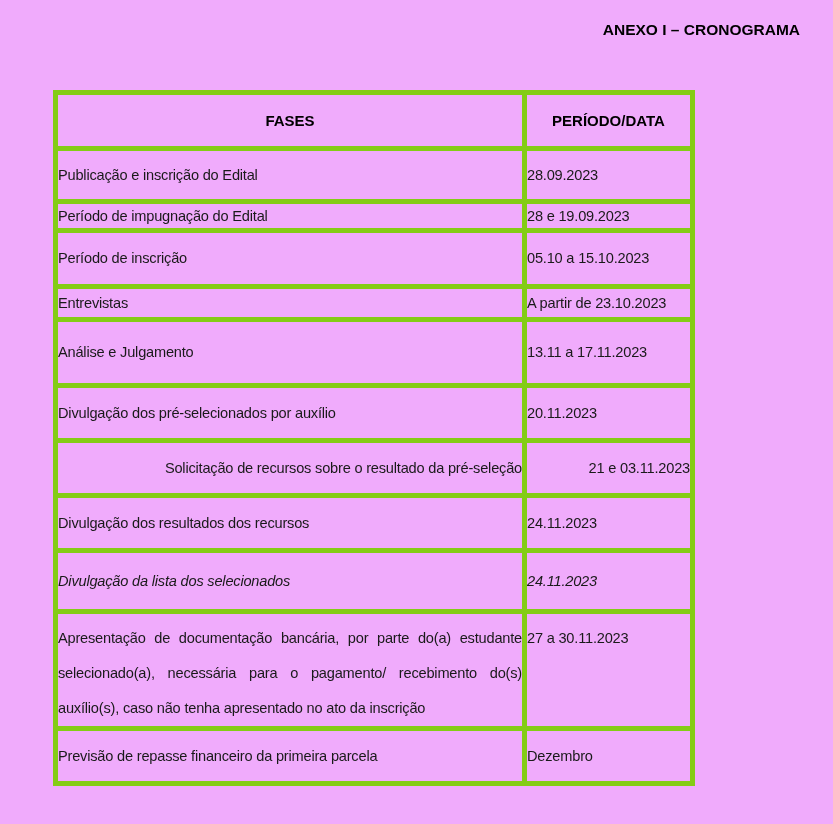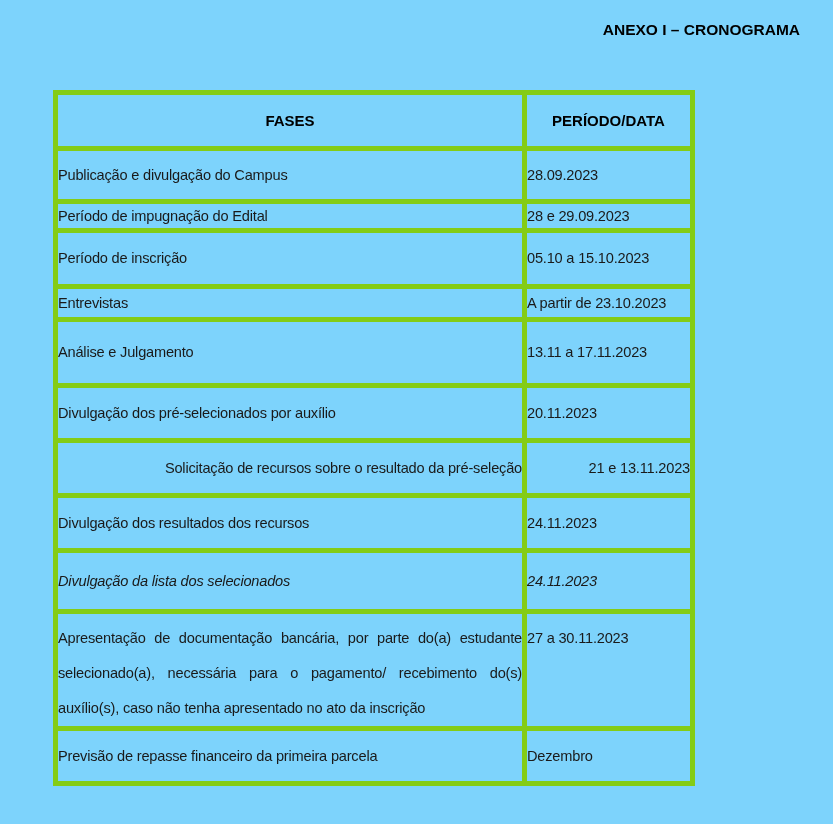--- a/index.html
+++ b/index.html
@@ -4,21 +4,21 @@
 <style>
   html, body {
     margin: 0;
     padding: 0;
     background: #ffffff;
   }
   .page {
     position: relative;
     width: 833px;
     height: 824px;
-    background: #7dd3fc;
+    background: #f0abfc;
     font-family: "Liberation Sans", sans-serif;
     color: #1a1a1a;
     overflow: hidden;
   }
   .doc-title {
     position: absolute;
     top: 21px;
     right: 33px;
     font-size: 15.5px;
     font-weight: bold;
@@ -80,46 +80,46 @@
       <col class="c-data">
     </colgroup>
     <thead>
       <tr>
         <th>FASES</th>
         <th>PERÍODO/DATA</th>
       </tr>
     </thead>
     <tbody id="rows-body">
         <tr style="height: 53px;">
-      <td class="fase">Publicação e divulgação do Campus</td>
+      <td class="fase">Publicação e inscrição do Edital</td>
       <td class="data">28.09.2023</td>
     </tr>
         <tr class="short" style="height: 29px;">
       <td class="fase">Período de impugnação do Edital</td>
-      <td class="data">28 e 29.09.2023</td>
+      <td class="data">28 e 19.09.2023</td>
     </tr>
         <tr style="height: 56px;">
       <td class="fase">Período de inscrição</td>
       <td class="data">05.10 a 15.10.2023</td>
     </tr>
         <tr class="short" style="height: 33px;">
       <td class="fase">Entrevistas</td>
       <td class="data">A partir de 23.10.2023</td>
     </tr>
         <tr style="height: 66px;">
       <td class="fase">Análise e Julgamento</td>
       <td class="data">13.11 a 17.11.2023</td>
     </tr>
         <tr style="height: 55px;">
       <td class="fase">Divulgação dos pré-selecionados por auxílio</td>
       <td class="data">20.11.2023</td>
     </tr>
         <tr style="height: 55px; text-align: right;">
       <td class="fase">Solicitação de recursos sobre o resultado da pré-seleção</td>
-      <td class="data">21 e 13.11.2023</td>
+      <td class="data">21 e 03.11.2023</td>
     </tr>
         <tr style="height: 55px;">
       <td class="fase">Divulgação dos resultados dos recursos</td>
       <td class="data">24.11.2023</td>
     </tr>
         <tr style="height: 61px; font-style: italic;">
       <td class="fase">Divulgação da lista dos selecionados</td>
       <td class="data">24.11.2023</td>
     </tr>
         <tr class="top pad-top" style="height: 110px;">

